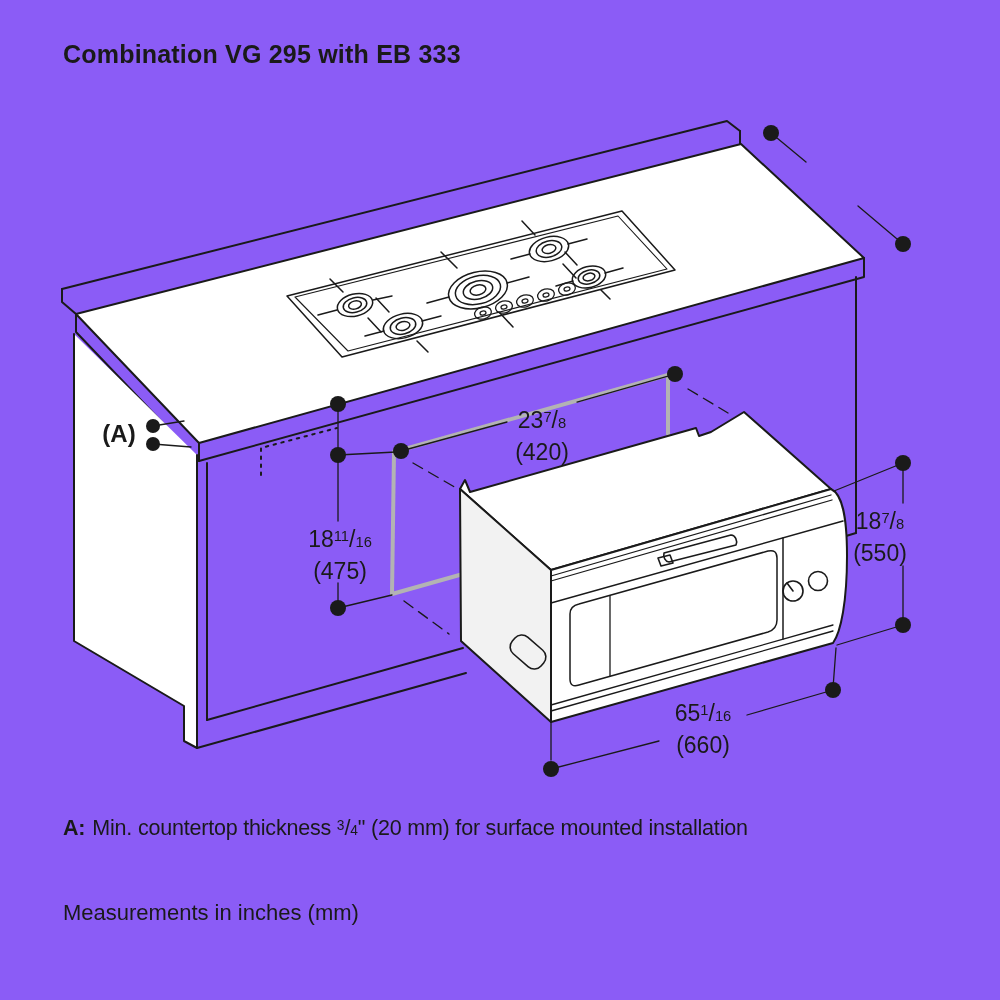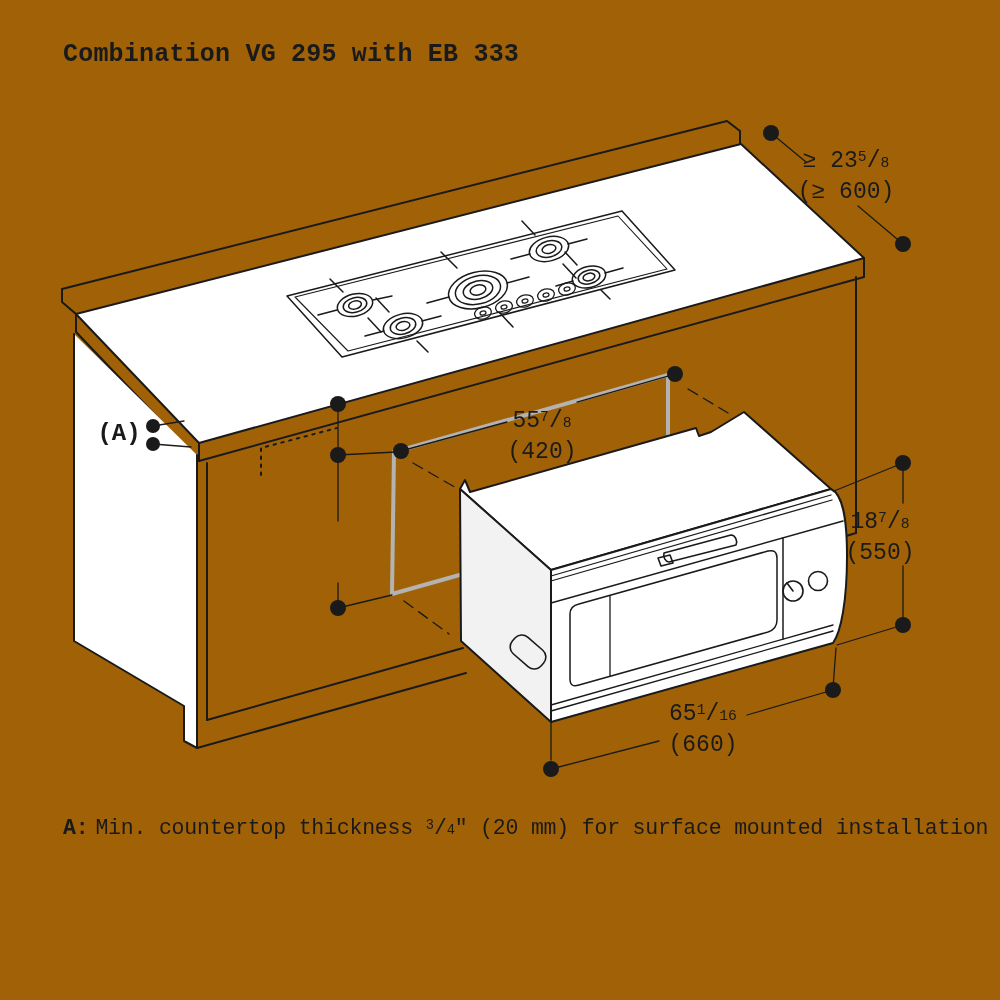--- a/index.html
+++ b/index.html
@@ -1,18 +1,18 @@
 <!DOCTYPE html>
 <html><head>
 <meta charset="utf-8">
 <style>
   html,body{margin:0;padding:0;background:#ffffff;}
   .canvas{
-    position:relative;width:1000px;height:1000px;background:#a16207;
-    font-family:Liberation Mono, monospace;color:#1a1a1a;overflow:hidden;
+    position:relative;width:1000px;height:1000px;background:#8b5cf6;
+    font-family:Liberation Sans, sans-serif;color:#1a1a1a;overflow:hidden;
   }
   .art{position:absolute;left:0;top:0;}
   .title{position:absolute;left:63px;top:40px;font-size:25px;font-weight:bold;letter-spacing:.2px;white-space:nowrap;}
   .dim{
     position:absolute;text-align:center;font-size:23px;line-height:29px;
     white-space:nowrap;transform:translateX(-50%);
   }
   .marker-a{font-weight:bold;font-size:24px;}
   .fn{font-size:.64em;vertical-align:.40em;letter-spacing:0;}
   .fd{font-size:.64em;vertical-align:0;}
@@ -173,37 +173,38 @@
             <circle cx="833" cy="690" r="8"></circle>
         </g>
       </g>
     </g>
   </svg>
 
   <div class="title">Combination VG 295 with EB 333</div>
 
   <div class="dim marker-a" style="left:119px;top:419px;">(A)</div>
 
-  <div class="dim" style="left:846px;top:143px;">
-    <div><span>≥ 23</span><span class="fn">5</span><span>/</span><span class="fd">8</span></div>
-    <div>(≥ 600)</div>
-  </div>
 
 
   <div class="dim" style="left:542px;top:403px;">
-    <div><span>55</span><span class="fn">7</span><span>/</span><span class="fd">8</span></div>
+    <div><span>23</span><span class="fn">7</span><span>/</span><span class="fd">8</span></div>
     <div>(420)</div>
   </div>
 
+  <div class="dim" style="left:340px;top:522px;">
+    <div><span>18</span><span class="fn">11</span><span>/</span><span class="fd">16</span></div>
+    <div>(475)</div>
+  </div>
 
   <div class="dim" style="left:880px;top:504px;">
     <div><span>18</span><span class="fn">7</span><span>/</span><span class="fd">8</span></div>
     <div>(550)</div>
   </div>
 
   <div class="dim" style="left:703px;top:696px;">
     <div><span>65</span><span class="fn">1</span><span>/</span><span class="fd">16</span></div>
     <div>(660)</div>
   </div>
 
   <div class="note"><span class="lbl">A:</span><span>Min. countertop thickness </span><span class="fn">3</span><span>/</span><span class="fd">4</span><span>" (20 mm) for surface mounted installation</span></div>
 
+  <div class="footer">Measurements in inches (mm)</div>
 </div>
 
 </body></html>

